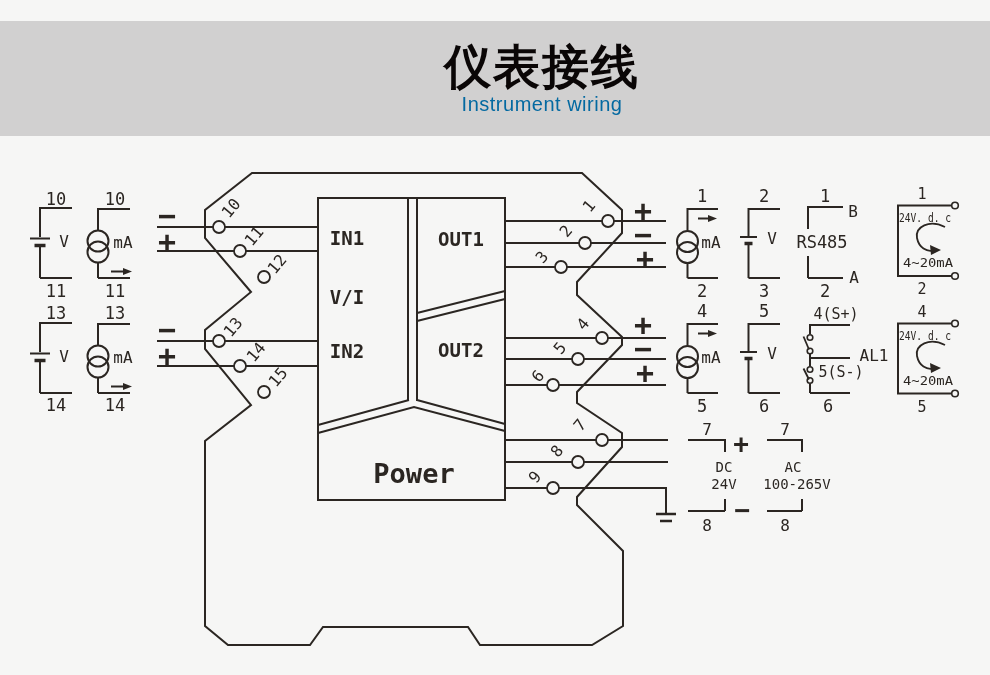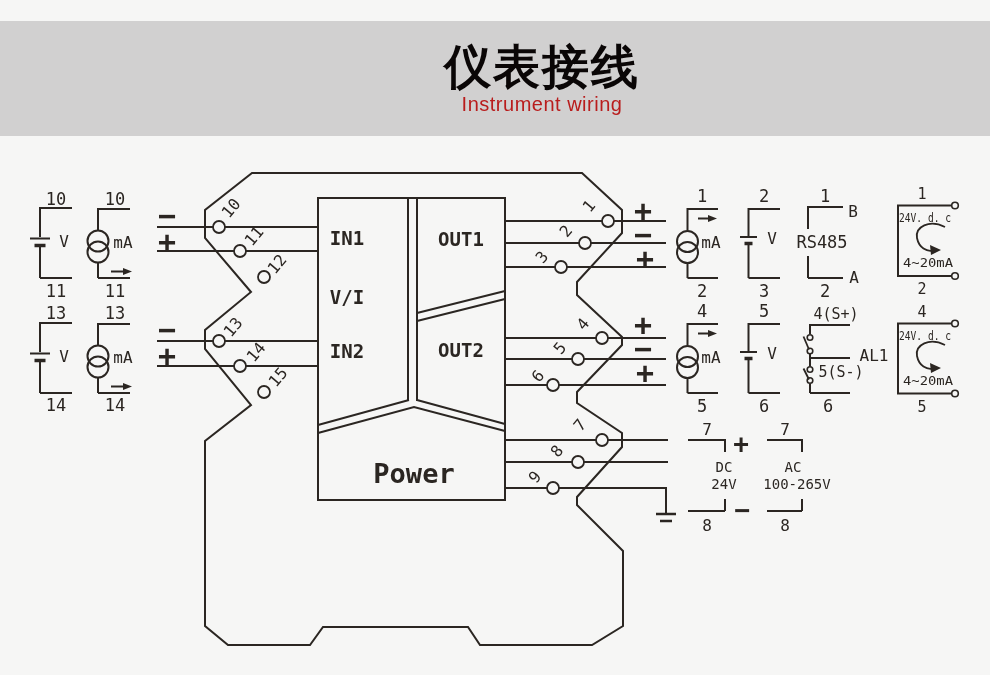--- a/index.html
+++ b/index.html
@@ -12,21 +12,21 @@
   .band {
     position:absolute; left:0; top:21px; width:990px; height:115px;
     background:var(--band);
     display:flex; flex-direction:column; align-items:center; justify-content:center;padding-left:47px;
   }
   .title-zh {
     font-size:47px; font-weight:bold; color:#0a0606; letter-spacing:2px;
     line-height:1.1; font-family:"Liberation Sans", sans-serif;
   }
   .title-en {
-    font-size:20px; color:#b91c1c; margin-top:0px; letter-spacing:0.5px;
+    font-size:20px; color:#0369a1; margin-top:0px; letter-spacing:0.5px;
     font-family:"Liberation Sans", sans-serif;
   }
   svg.diagram { position:absolute; left:0; top:0; }
   .ln   { stroke:var(--ink); stroke-width:2; fill:none; stroke-linejoin:miter; stroke-linecap:butt; }
   .w3   { stroke-width:3.5; }
   .thin { stroke-width:1.8; }
   .term { fill:var(--bg); stroke:var(--ink); stroke-width:1.8; }
   .dot  { fill:var(--bg); stroke:var(--ink); stroke-width:1.6; }
   .fillink { fill:var(--ink); stroke:none; }
   text {

